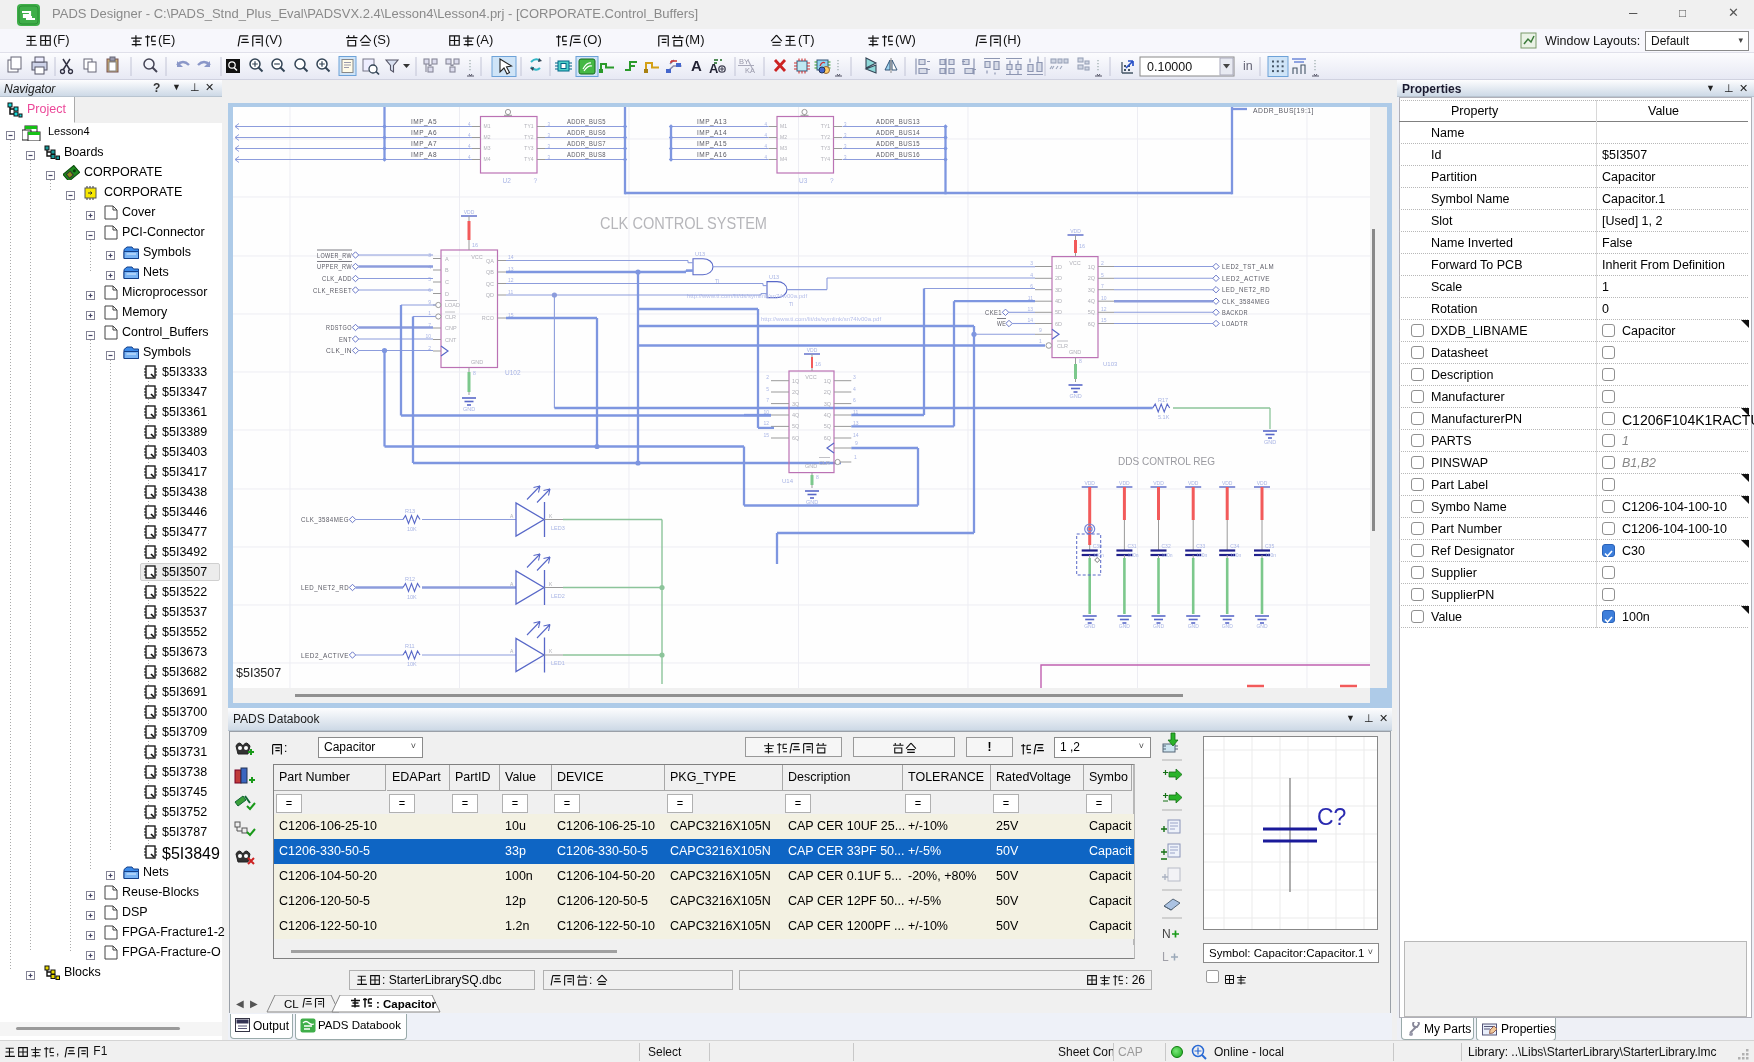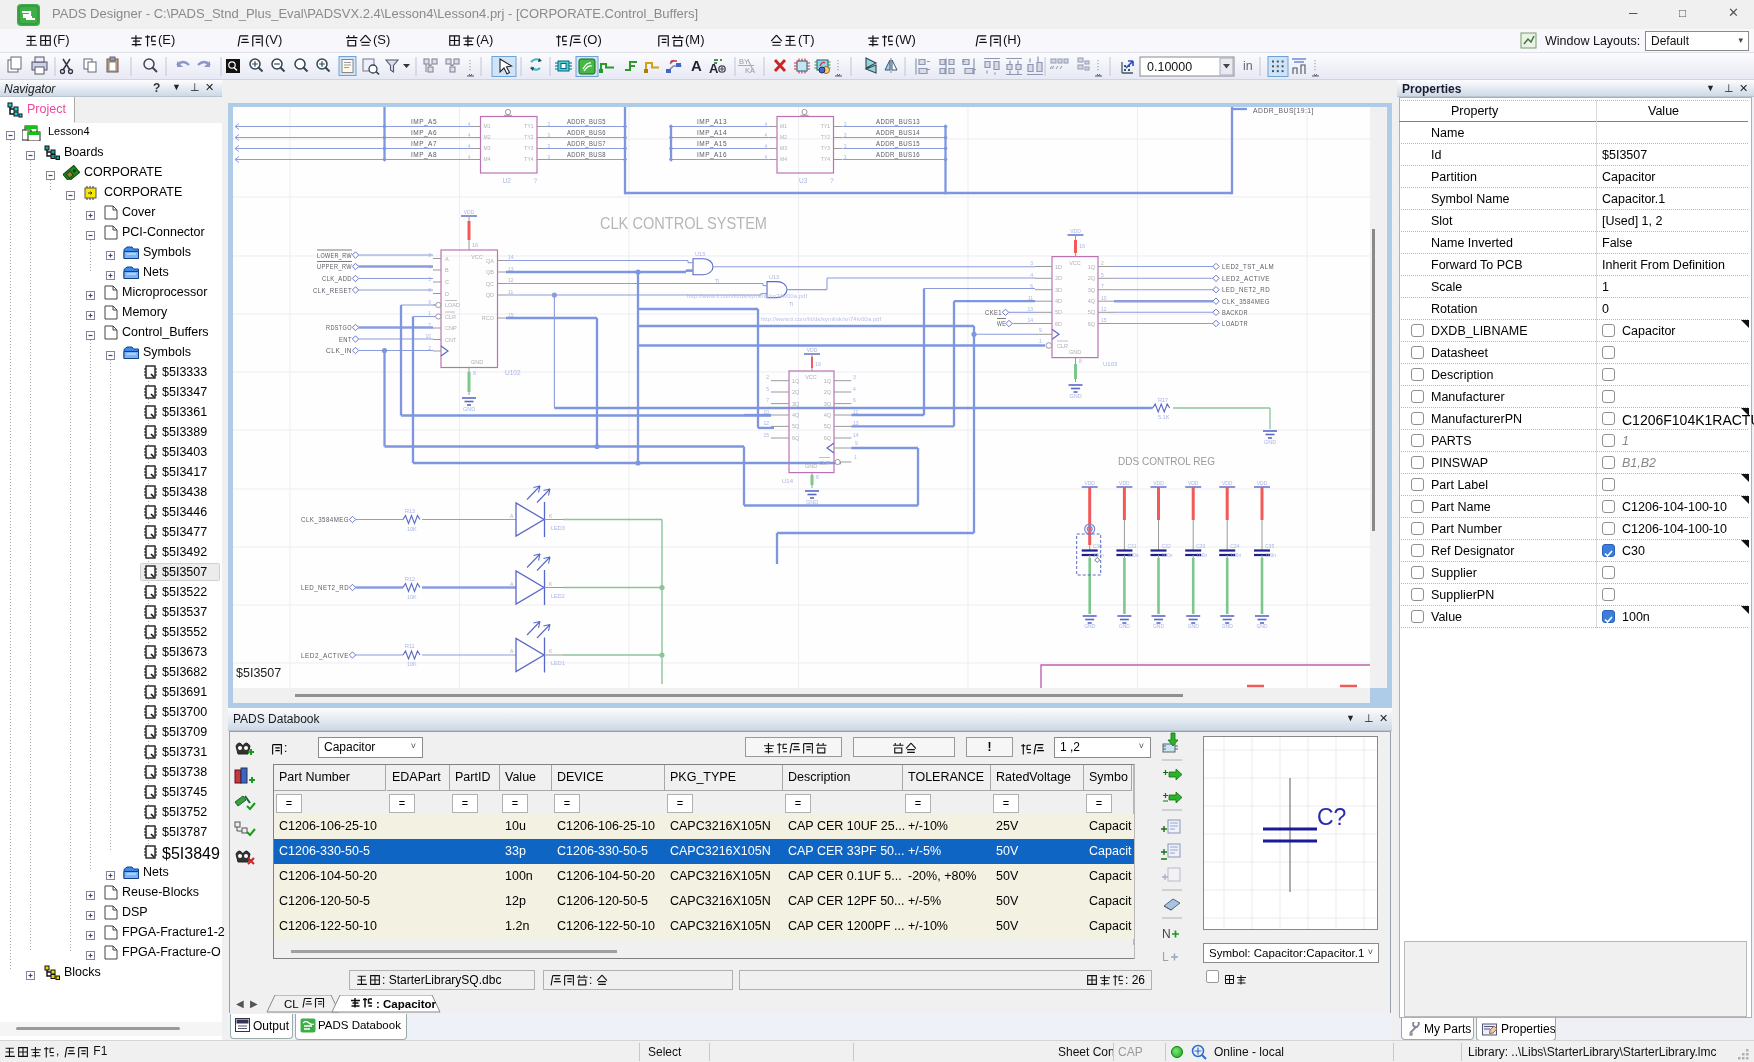--- a/index.html
+++ b/index.html
@@ -1717,21 +1717,21 @@
       <div class="abs" style="left:8px;top:4px;width:13px;height:13px;background:#fff;border:1px solid #909090;border-radius:3px;"></div>
       <span class="abs" style="left:28px;top:4px;font-size:12.5px;">Part Label</span>
       <div class="abs" style="left:199px;top:4px;width:13px;height:13px;background:#fff;border:1px solid #909090;border-radius:3px;"></div>
       <svg class="abs" style="left:338px;top:0px" width="8" height="8">
         <path d="M8 0 L8 8 L0 0 Z" fill="#111"></path>
       </svg>
       <div class="abs" style="left:-4px;top:21px;width:349px;height:0;border-top:1px dotted #b8b8b8;"></div>
     </div>
     <div class="abs" style="left:6px;top:416px;width:345px;height:22px;">
       <div class="abs" style="left:8px;top:4px;width:13px;height:13px;background:#fff;border:1px solid #909090;border-radius:3px;"></div>
-      <span class="abs" style="left:28px;top:4px;font-size:12.5px;">Part Name</span>
+      <span class="abs" style="left:28px;top:4px;font-size:12.5px;">Symbo Name</span>
       <div class="abs" style="left:199px;top:4px;width:13px;height:13px;background:#fff;border:1px solid #909090;border-radius:3px;"></div>
       <span class="abs" style="left:219px;top:4px;font-size:12.5px;white-space:nowrap;">C1206-104-100-10</span>
       <svg class="abs" style="left:338px;top:0px" width="8" height="8">
         <path d="M8 0 L8 8 L0 0 Z" fill="#111"></path>
       </svg>
       <div class="abs" style="left:-4px;top:21px;width:349px;height:0;border-top:1px dotted #b8b8b8;"></div>
     </div>
     <div class="abs" style="left:6px;top:438px;width:345px;height:22px;">
       <div class="abs" style="left:8px;top:4px;width:13px;height:13px;background:#fff;border:1px solid #909090;border-radius:3px;"></div>
       <span class="abs" style="left:28px;top:4px;font-size:12.5px;">Part Number</span>

